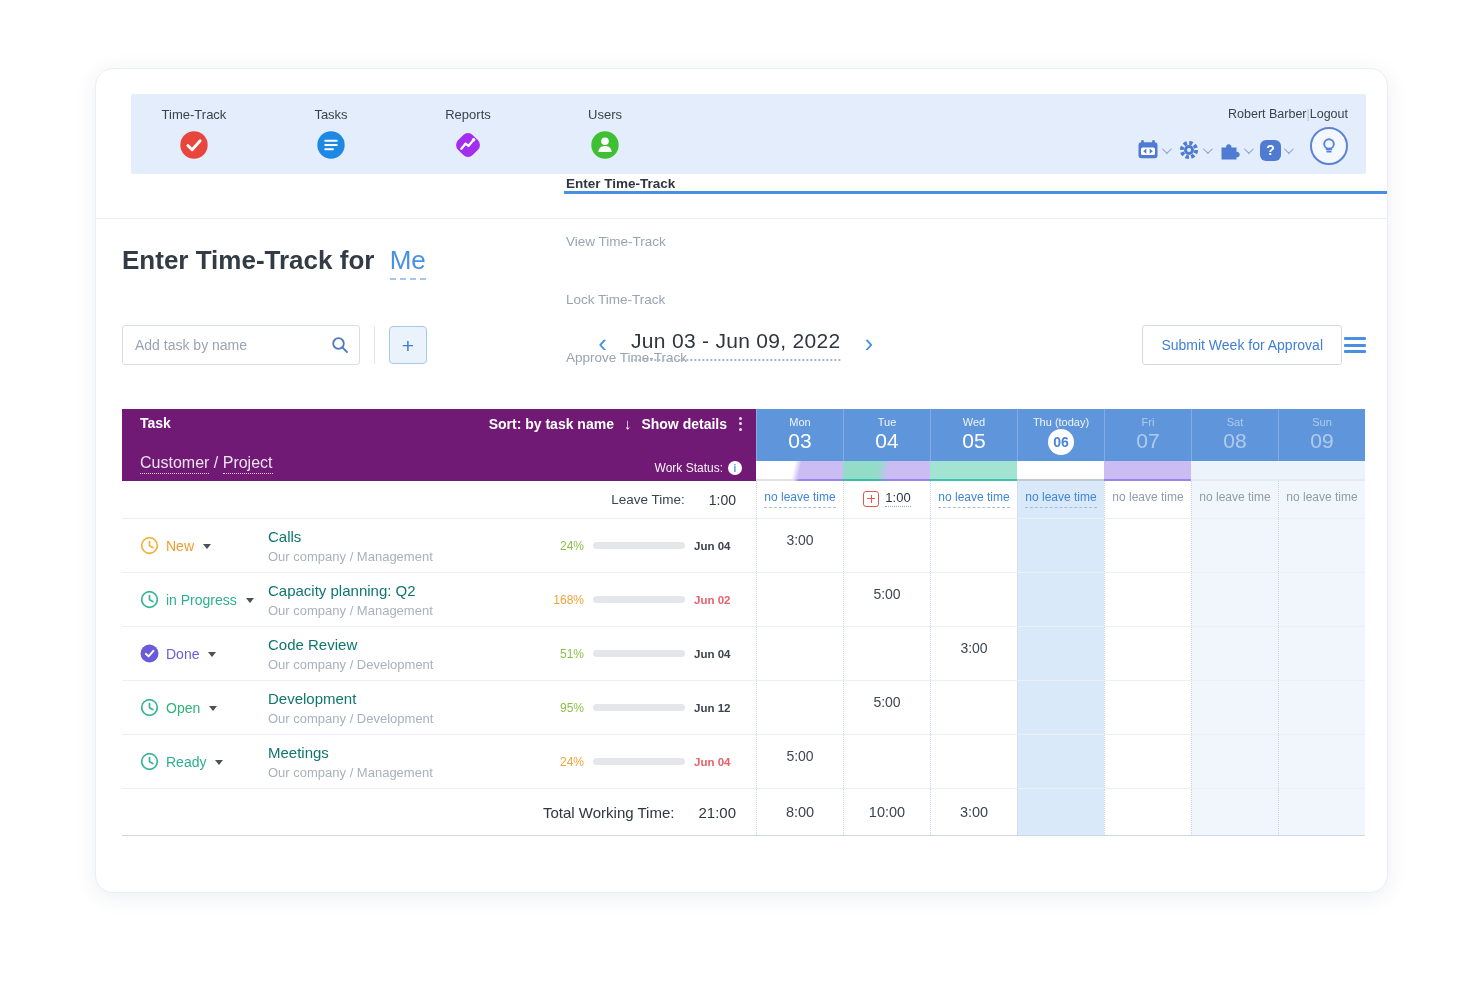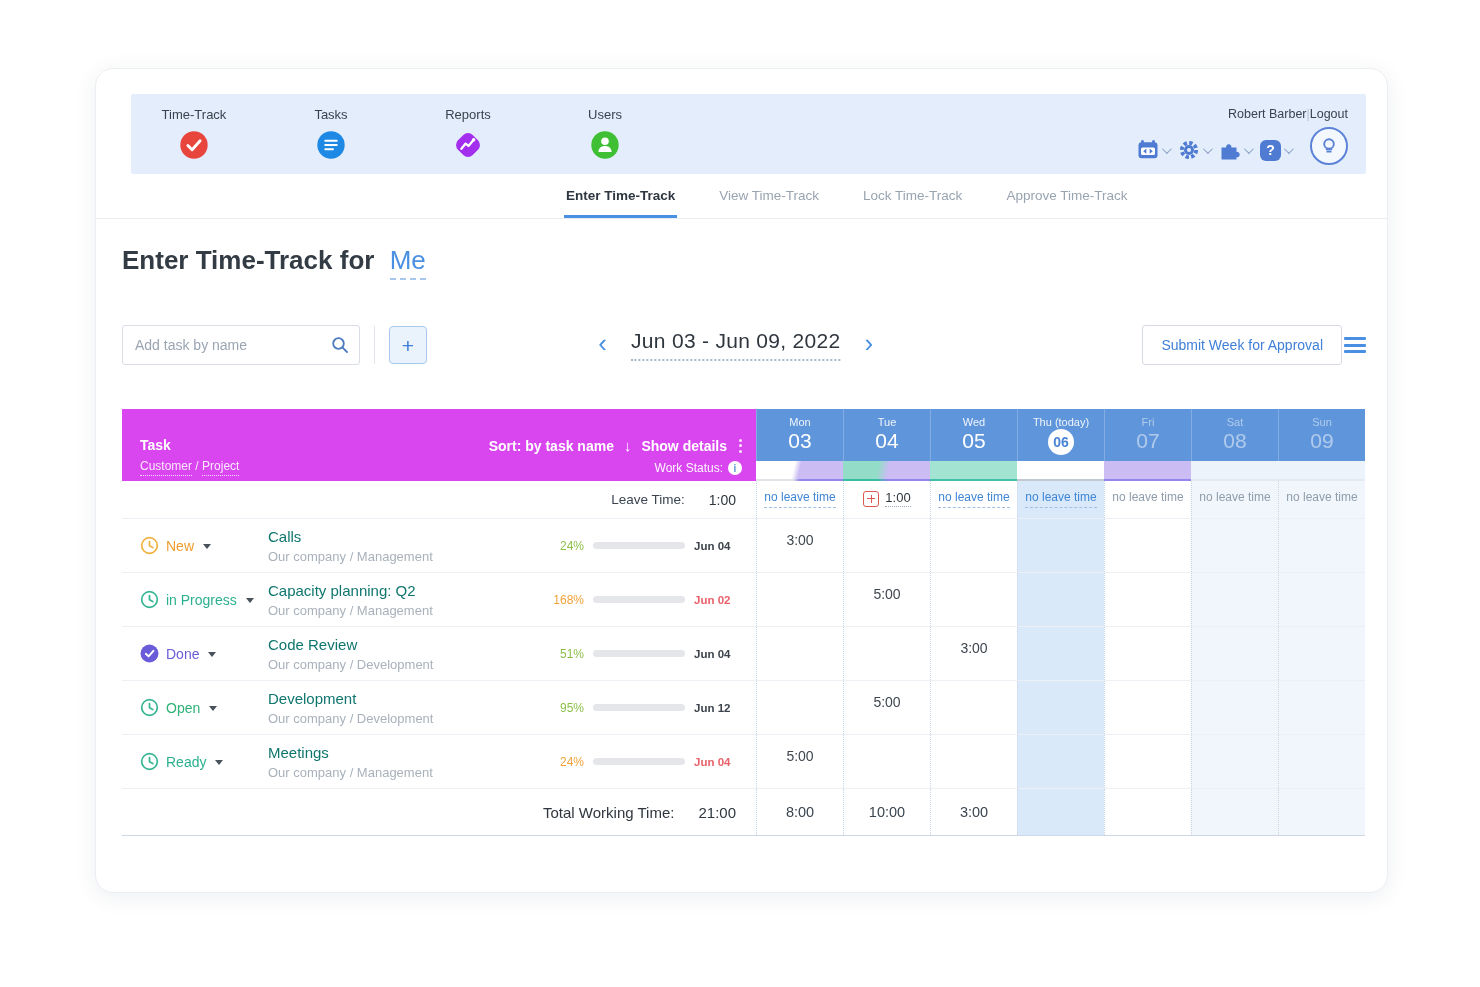--- a/index.html
+++ b/index.html
@@ -36,21 +36,21 @@
     font-size:14px; font-weight:700; display:flex; align-items:center; justify-content:center; }
   .bulb-wrap { width:38px; height:38px; border:2px solid #5b82d6; border-radius:50%; background:#f3f8fe;
     display:flex; align-items:center; justify-content:center; margin-left:10px; margin-top:-8px; cursor:pointer; }
   .user-area { position:absolute; right:18px; top:13px; display:flex; align-items:flex-end; 
     font-size:12.5px; color:#39434e; }
   .user-area .sep { color:#b8c4d2; }
   .user-area .logout { cursor:pointer; }
 
   
   .subnav { position:absolute; left:0; top:107px; width:100%; height:43px;
-    border-bottom:1px solid #e9edf2; display:flex; gap:40px; padding-left:468px; }
+    border-bottom:1px solid #e9edf2; display:flex; gap:40px; padding-left:468px;flex-direction:column; }
   .subnav-item { font-size:13.5px; color:#99a4b1; display:flex; align-items:center; cursor:pointer;
     border-bottom:3px solid transparent; padding:0 2px; }
   .subnav-item.active { color:#2e3640; font-weight:700; border-bottom-color:#4a90e2; }
 
   
   .page-title { position:absolute; left:26px; top:176px; font-size:26px; font-weight:700; color:#333b45; }
   .page-title .scope { color:#4a90e2; font-weight:400; border-bottom:2px dashed #a9c7ee; padding-bottom:3px; margin-left:8px; }
 
   .controls { position:absolute; left:26px; top:255px; width:1244px; height:42px; display:flex; align-items:center; }
   .search-box { width:238px; height:40px; border:1px solid #d9dee5; border-radius:3px; background:#fff;
@@ -71,24 +71,24 @@
   .burger { width:22px; height:16px; display:flex; flex-direction:column; justify-content:space-between; cursor:pointer; }
   .burger i { height:3px; background:#4a90e2; border-radius:1px; }
 
   
   .ttable { position:absolute; left:26px; top:340px; width:1243px; }
   .trow { display:flex; width:100%; }
   .lp { width:634px; flex:none; }
   .dc { width:87px; flex:none; position:relative; }
 
   
-  .head-left { background:#d946ef; height:72px; color:#fff; padding:28px 14px 6px 18px;
+  .head-left { background:#701a75; height:72px; color:#fff; padding:6px 14px 6px 18px;
     display:flex; justify-content:space-between; }
   .hl-a .task-h { font-size:14px; font-weight:700; }
-  .hl-a .cust-line { margin-top:6px; font-size:12px; color:rgba(255,255,255,.88); }
+  .hl-a .cust-line { margin-top:23px; font-size:16px; color:rgba(255,255,255,.88); }
   .dot-u { border-bottom:1px dotted rgba(255,255,255,.8); padding-bottom:2px; cursor:pointer; }
   .hl-b { display:flex; flex-direction:column; align-items:flex-end; }
   .sort-line { display:flex; align-items:center; gap:10px; font-size:14px; font-weight:700; }
   .sort-arrow { font-weight:400; font-size:15px; }
   .dots-v { display:flex; flex-direction:column; gap:2.5px; margin-left:2px; cursor:pointer; }
   .dots-v i { width:3px; height:3px; border-radius:50%; background:rgba(255,255,255,.85); }
   .ws-line { margin-top:auto; font-size:12px; display:flex; align-items:center; gap:5px; color:rgba(255,255,255,.95); }
   .info-i { width:14px; height:14px; border-radius:50%; background:#fff; color:#5f95da;
     font-size:10px; font-weight:700; font-style:normal; display:flex; align-items:center; justify-content:center; }
 

